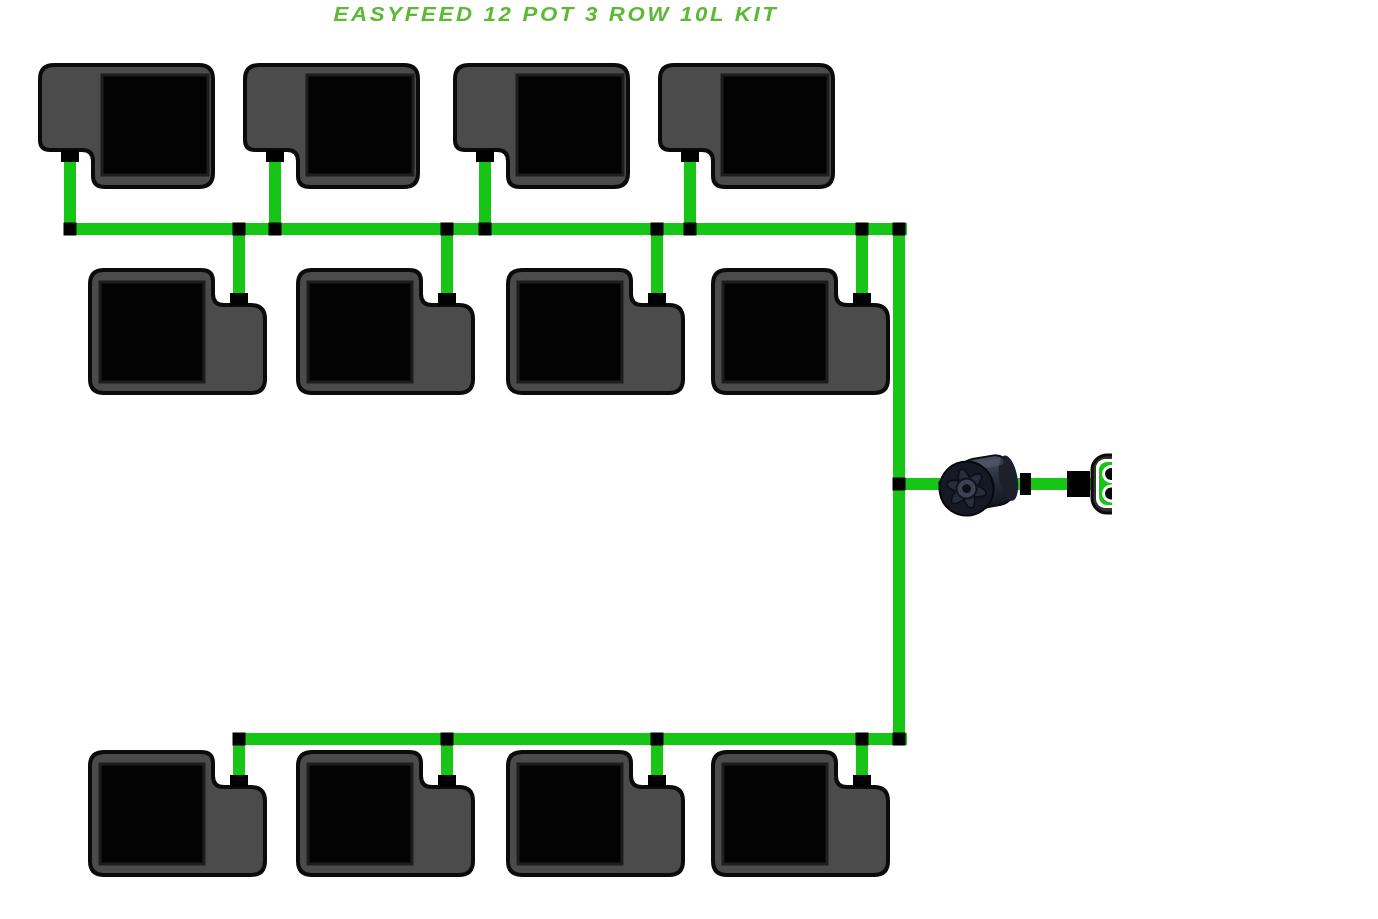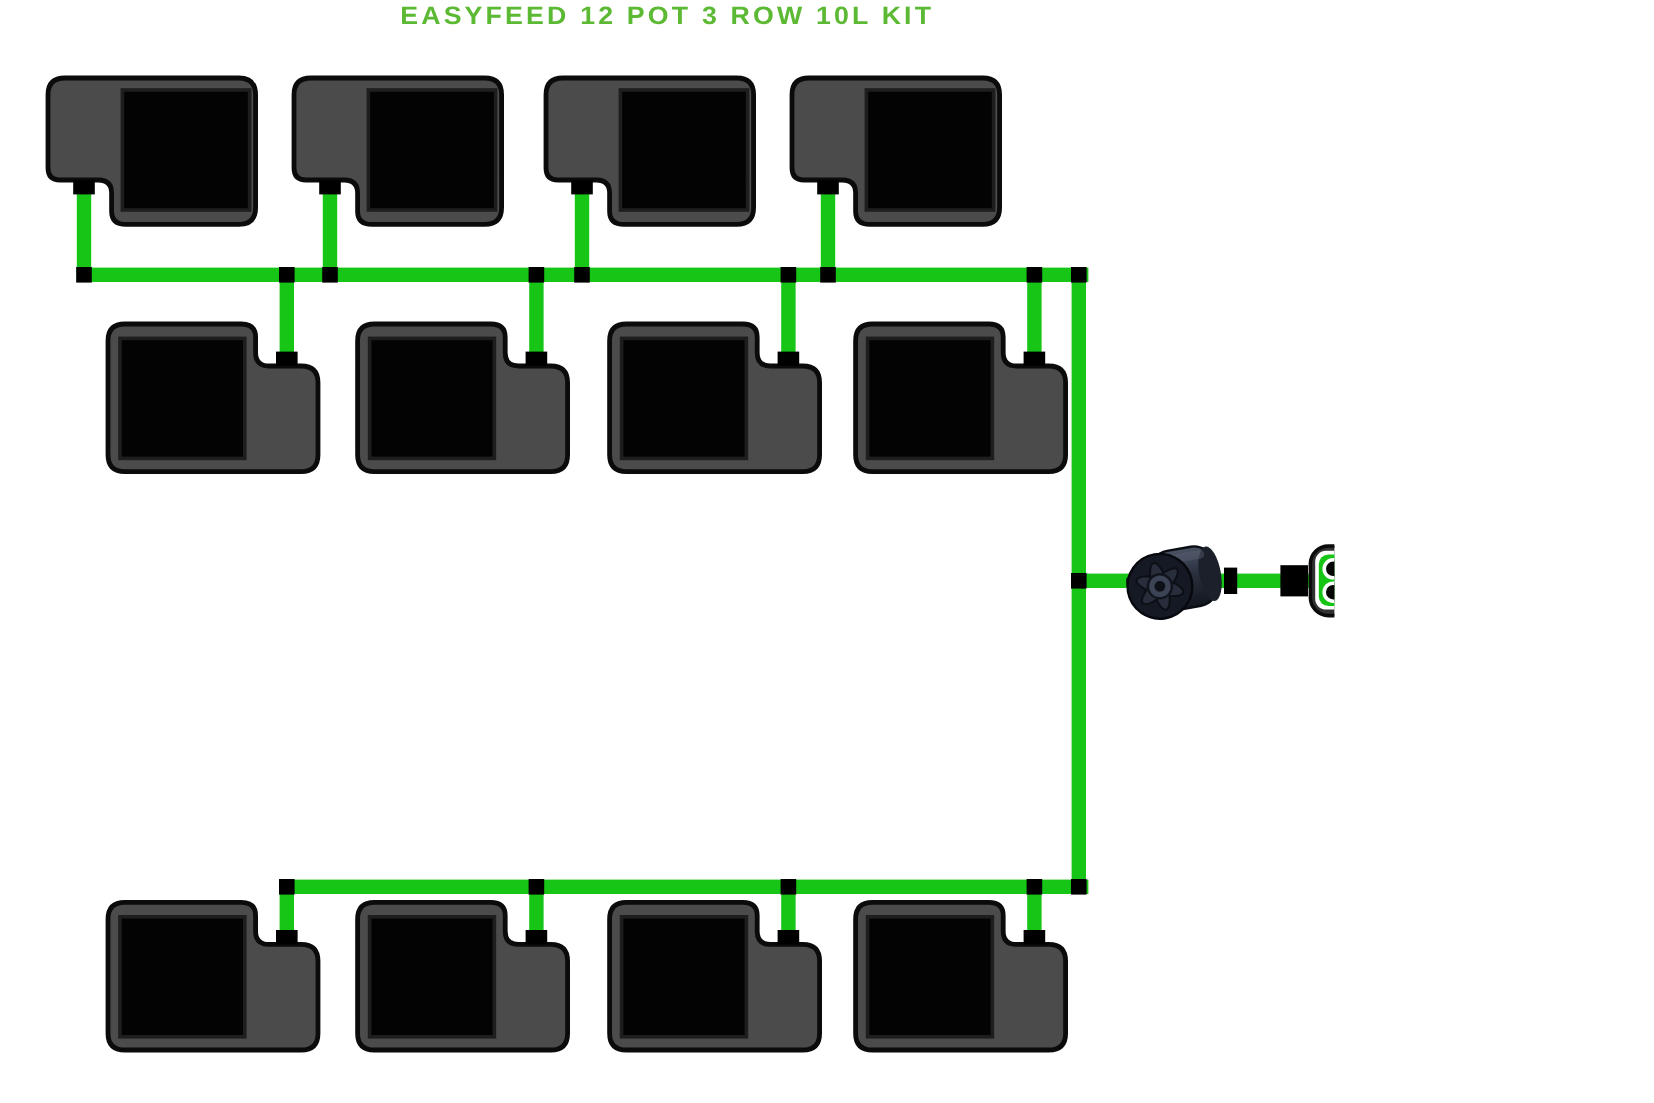--- a/index.html
+++ b/index.html
@@ -2,20 +2,21 @@
 <html><head>
 <meta charset="utf-8">
 <style>
   html, body { margin: 0; padding: 0; }
   body { font-family: "Liberation Sans", sans-serif; }
   .stage {
     position: relative;
     width: 1112px;
     height: 919px;
     overflow: hidden;
+    font-style: italic;
   }
   .kit-title {
     position: absolute;
     top: 2px;
     left: 0;
     right: 0;
     text-align: center;
     font-weight: bold;
     font-size: 21px;
     letter-spacing: 2.5px;

